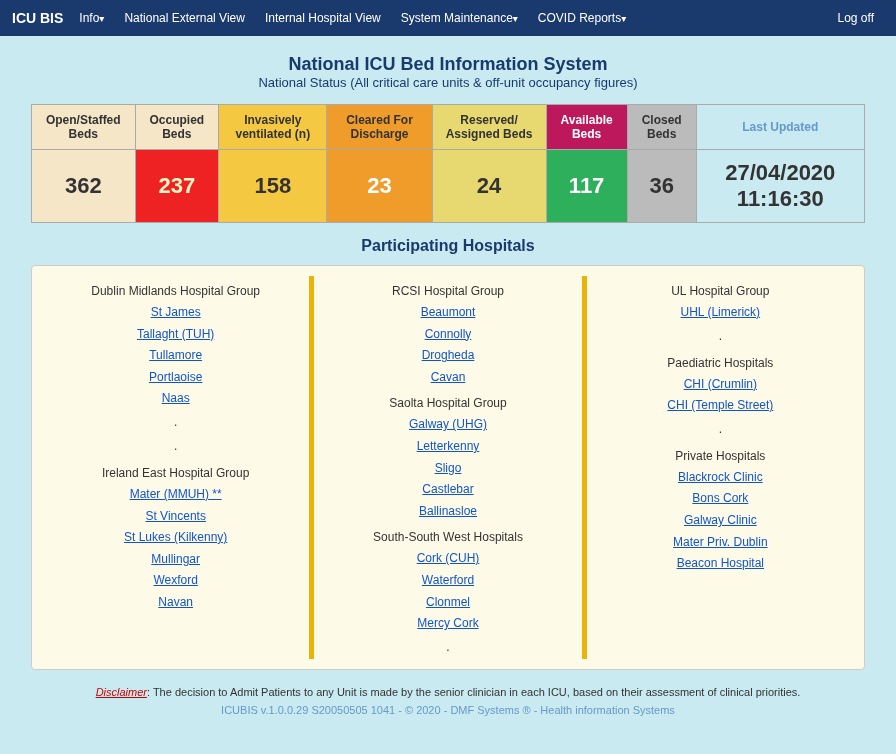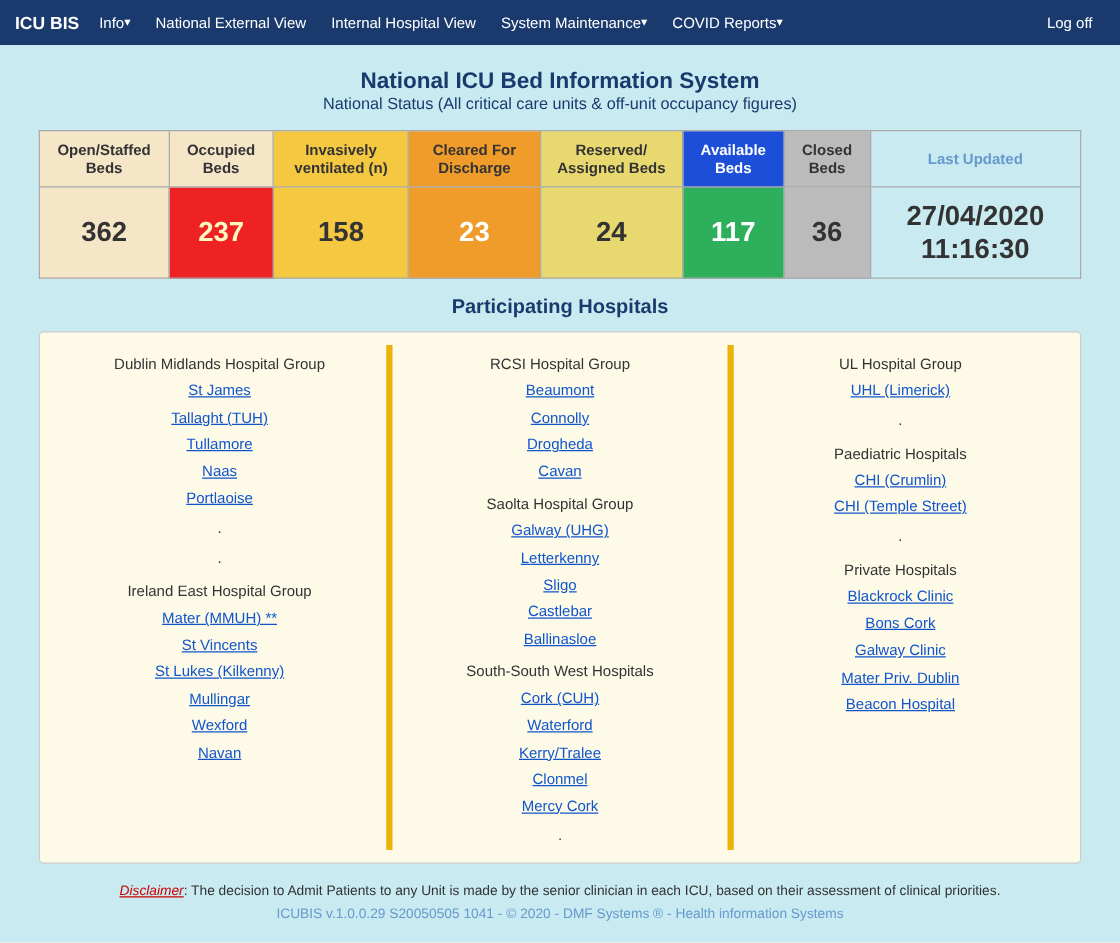--- a/index.html
+++ b/index.html
@@ -80,21 +80,21 @@
       text-align: center;
       font-size: 22px;
       font-weight: bold;
       border: 1px solid #aaa;
     }
     .th-open { background-color: #f5e6c8; color: #333; }
     .th-occupied { background-color: #f5e6c8; color: #333; }
     .th-invasive { background-color: #f5c842; color: #333; }
     .th-cleared { background-color: #f09c2a; color: #333; }
     .th-reserved { background-color: #e8d870; color: #333; }
-    .th-available { background-color: #1d4ed8; color: white; }
+    .th-available { background-color: #be185d; color: white; }
     .th-closed { background-color: #bbb; color: #333; }
     .th-updated { background-color: #c8eaf0; color: #6699cc; font-weight: bold; }
 
     .td-open { background-color: #f5e6c8; color: #333; }
     .td-occupied { background-color: #ee2222; color: #fef9c3; }
     .td-invasive { background-color: #f5c842; color: #333; }
     .td-cleared { background-color: #f09c2a; color: white; }
     .td-reserved { background-color: #e8d870; color: #333; }
     .td-available { background-color: #2daf5c; color: white; }
     .td-closed { background-color: #bbb; color: #333; }
@@ -207,22 +207,22 @@
 
   <div class="section-title">Participating Hospitals</div>
 
   <div class="hospitals-container">
 
     <div class="hospital-col">
       <div class="group-label">Dublin Midlands Hospital Group</div>
       <a class="hospital-link">St James</a>
       <a class="hospital-link">Tallaght (TUH)</a>
       <a class="hospital-link">Tullamore</a>
+      <a class="hospital-link">Portlaoise</a>
       <a class="hospital-link">Naas</a>
-      <a class="hospital-link">Portlaoise</a>
       <div class="dot">.</div>
       <div class="dot">.</div>
       <div class="group-label">Ireland East Hospital Group</div>
       <a class="hospital-link">Mater (MMUH) **</a>
       <a class="hospital-link">St Vincents</a>
       <a class="hospital-link">St Lukes (Kilkenny)</a>
       <a class="hospital-link">Mullingar</a>
       <a class="hospital-link">Wexford</a>
       <a class="hospital-link">Navan</a>
     </div>
@@ -235,21 +235,20 @@
       <a class="hospital-link">Cavan</a>
       <div class="group-label">Saolta Hospital Group</div>
       <a class="hospital-link">Galway (UHG)</a>
       <a class="hospital-link">Letterkenny</a>
       <a class="hospital-link">Sligo</a>
       <a class="hospital-link">Castlebar</a>
       <a class="hospital-link">Ballinasloe</a>
       <div class="group-label">South-South West Hospitals</div>
       <a class="hospital-link">Cork (CUH)</a>
       <a class="hospital-link">Waterford</a>
-      <a class="hospital-link">Kerry/Tralee</a>
       <a class="hospital-link">Clonmel</a>
       <a class="hospital-link">Mercy Cork</a>
       <div class="dot">.</div>
     </div>
 
     <div class="hospital-col">
       <div class="group-label">UL Hospital Group</div>
       <a class="hospital-link">UHL (Limerick)</a>
       <div class="dot">.</div>
       <div class="group-label">Paediatric Hospitals</div>

